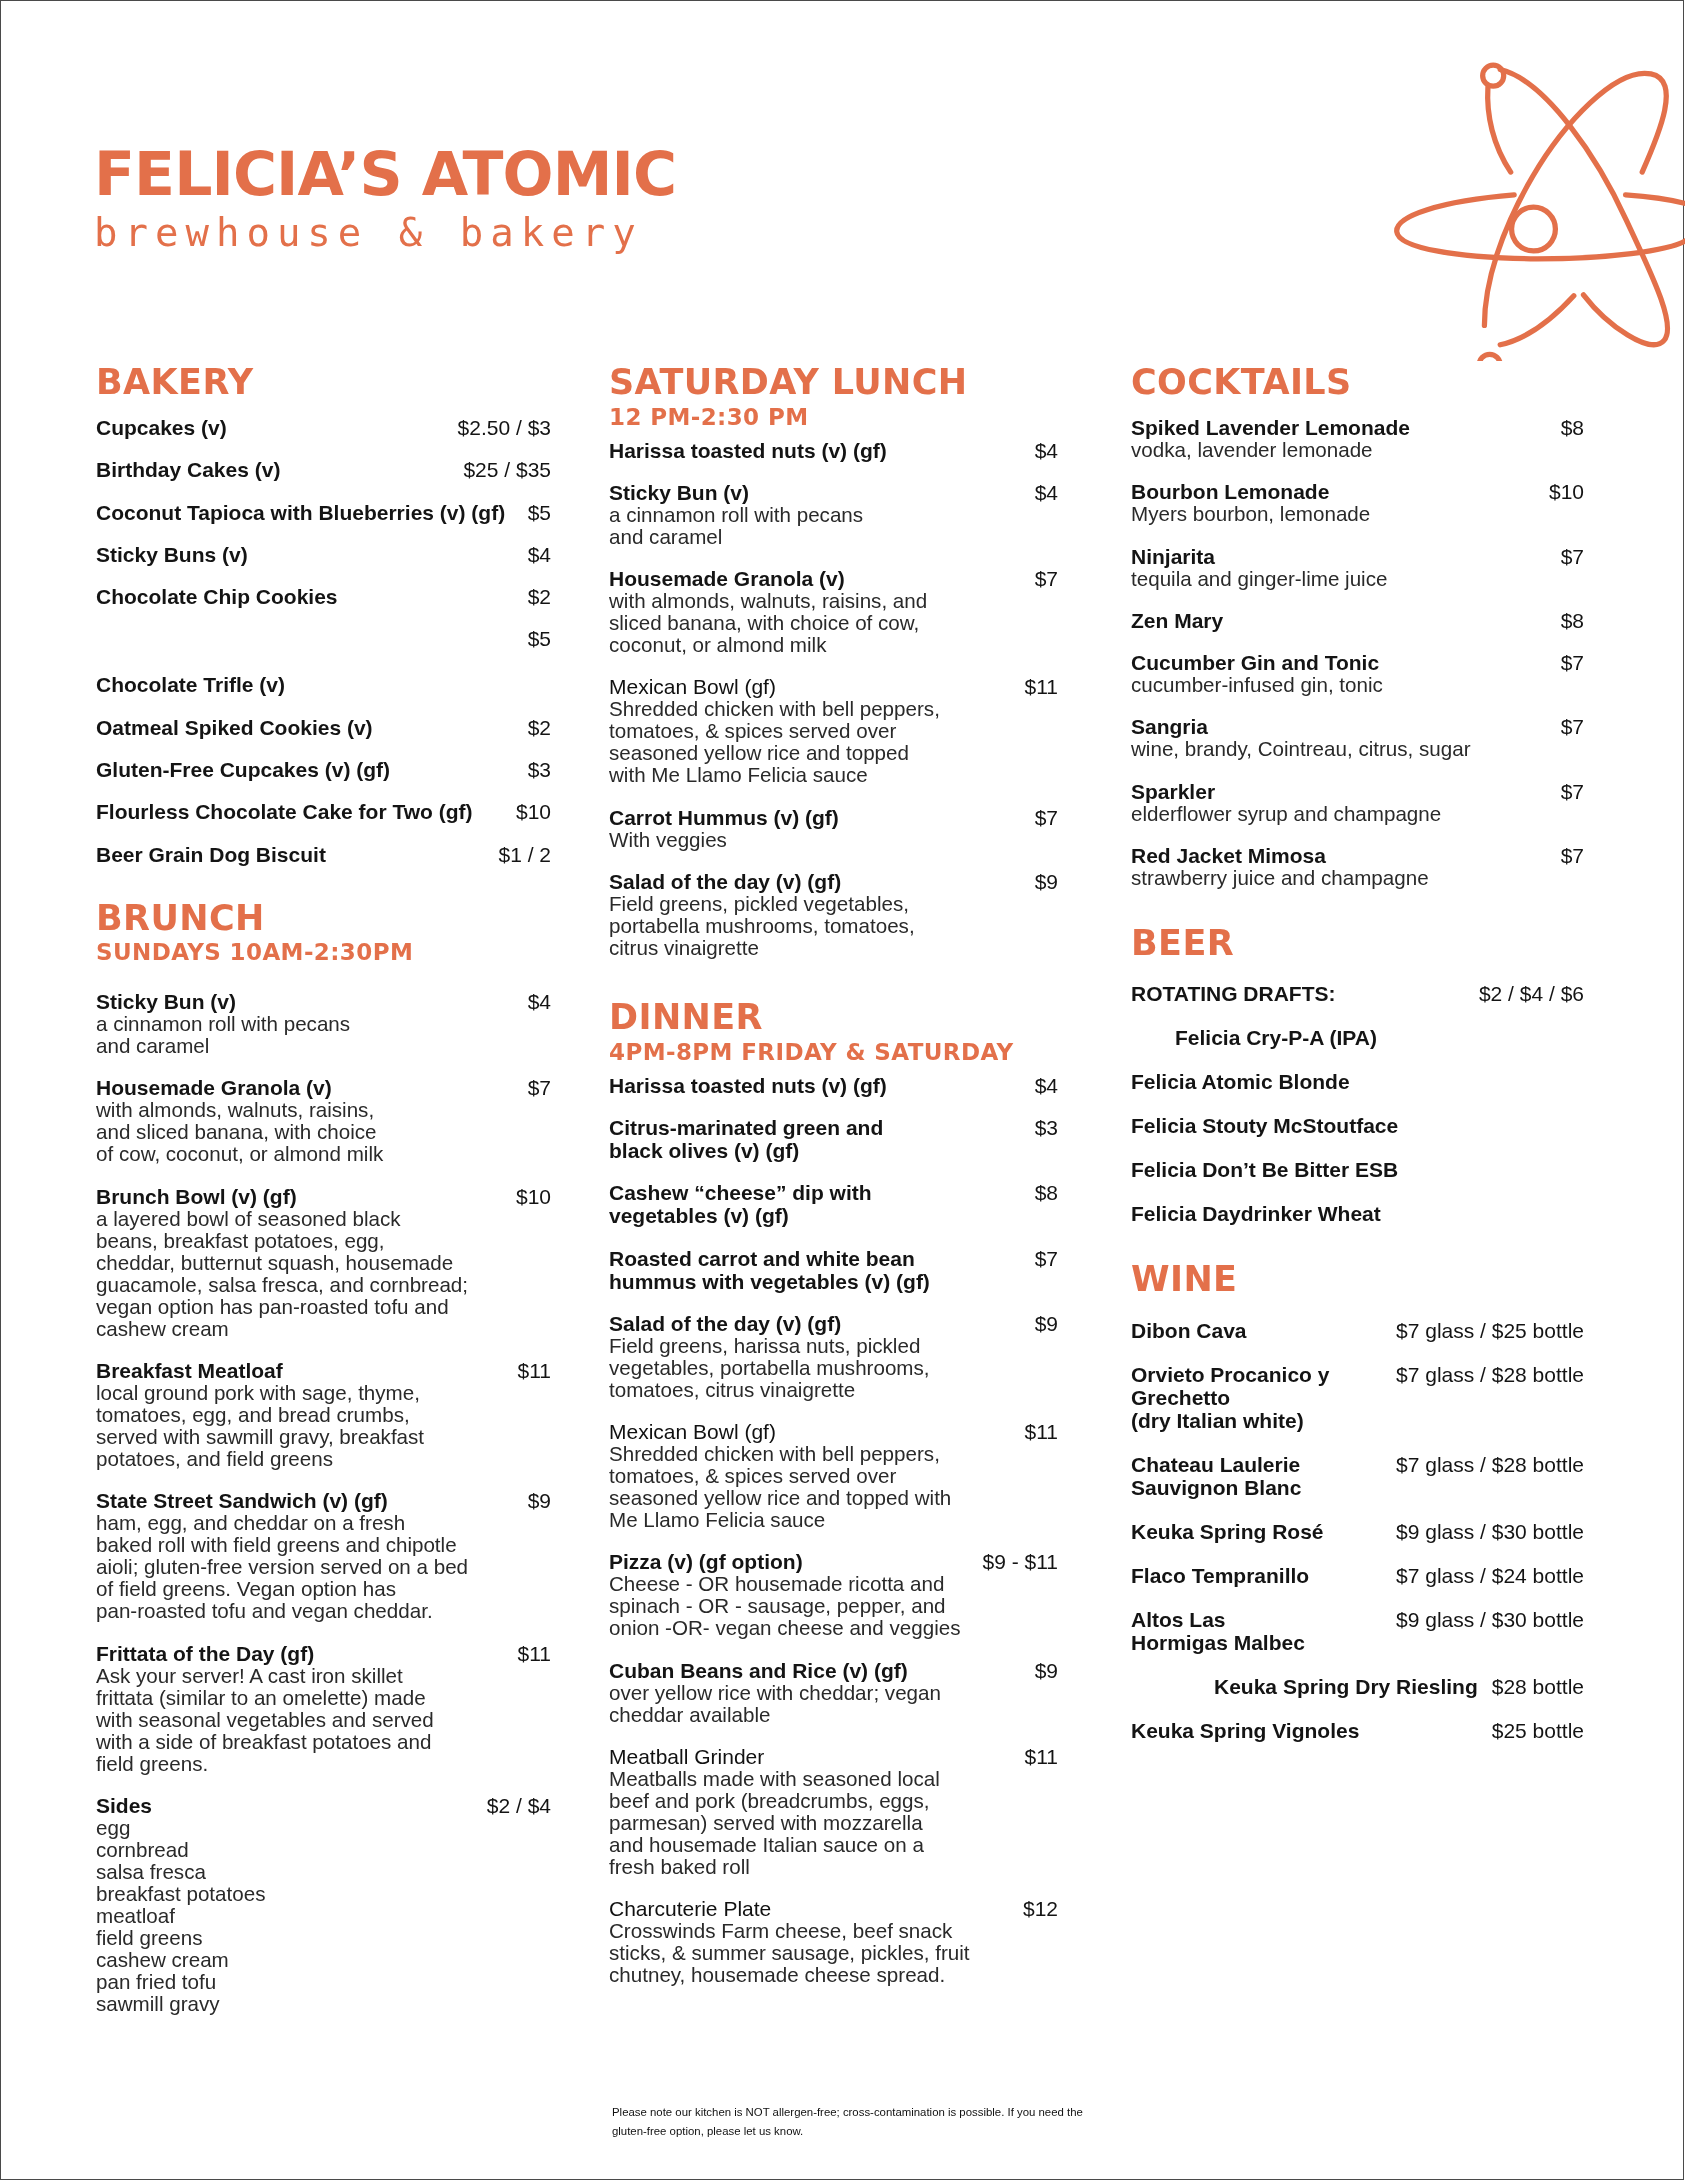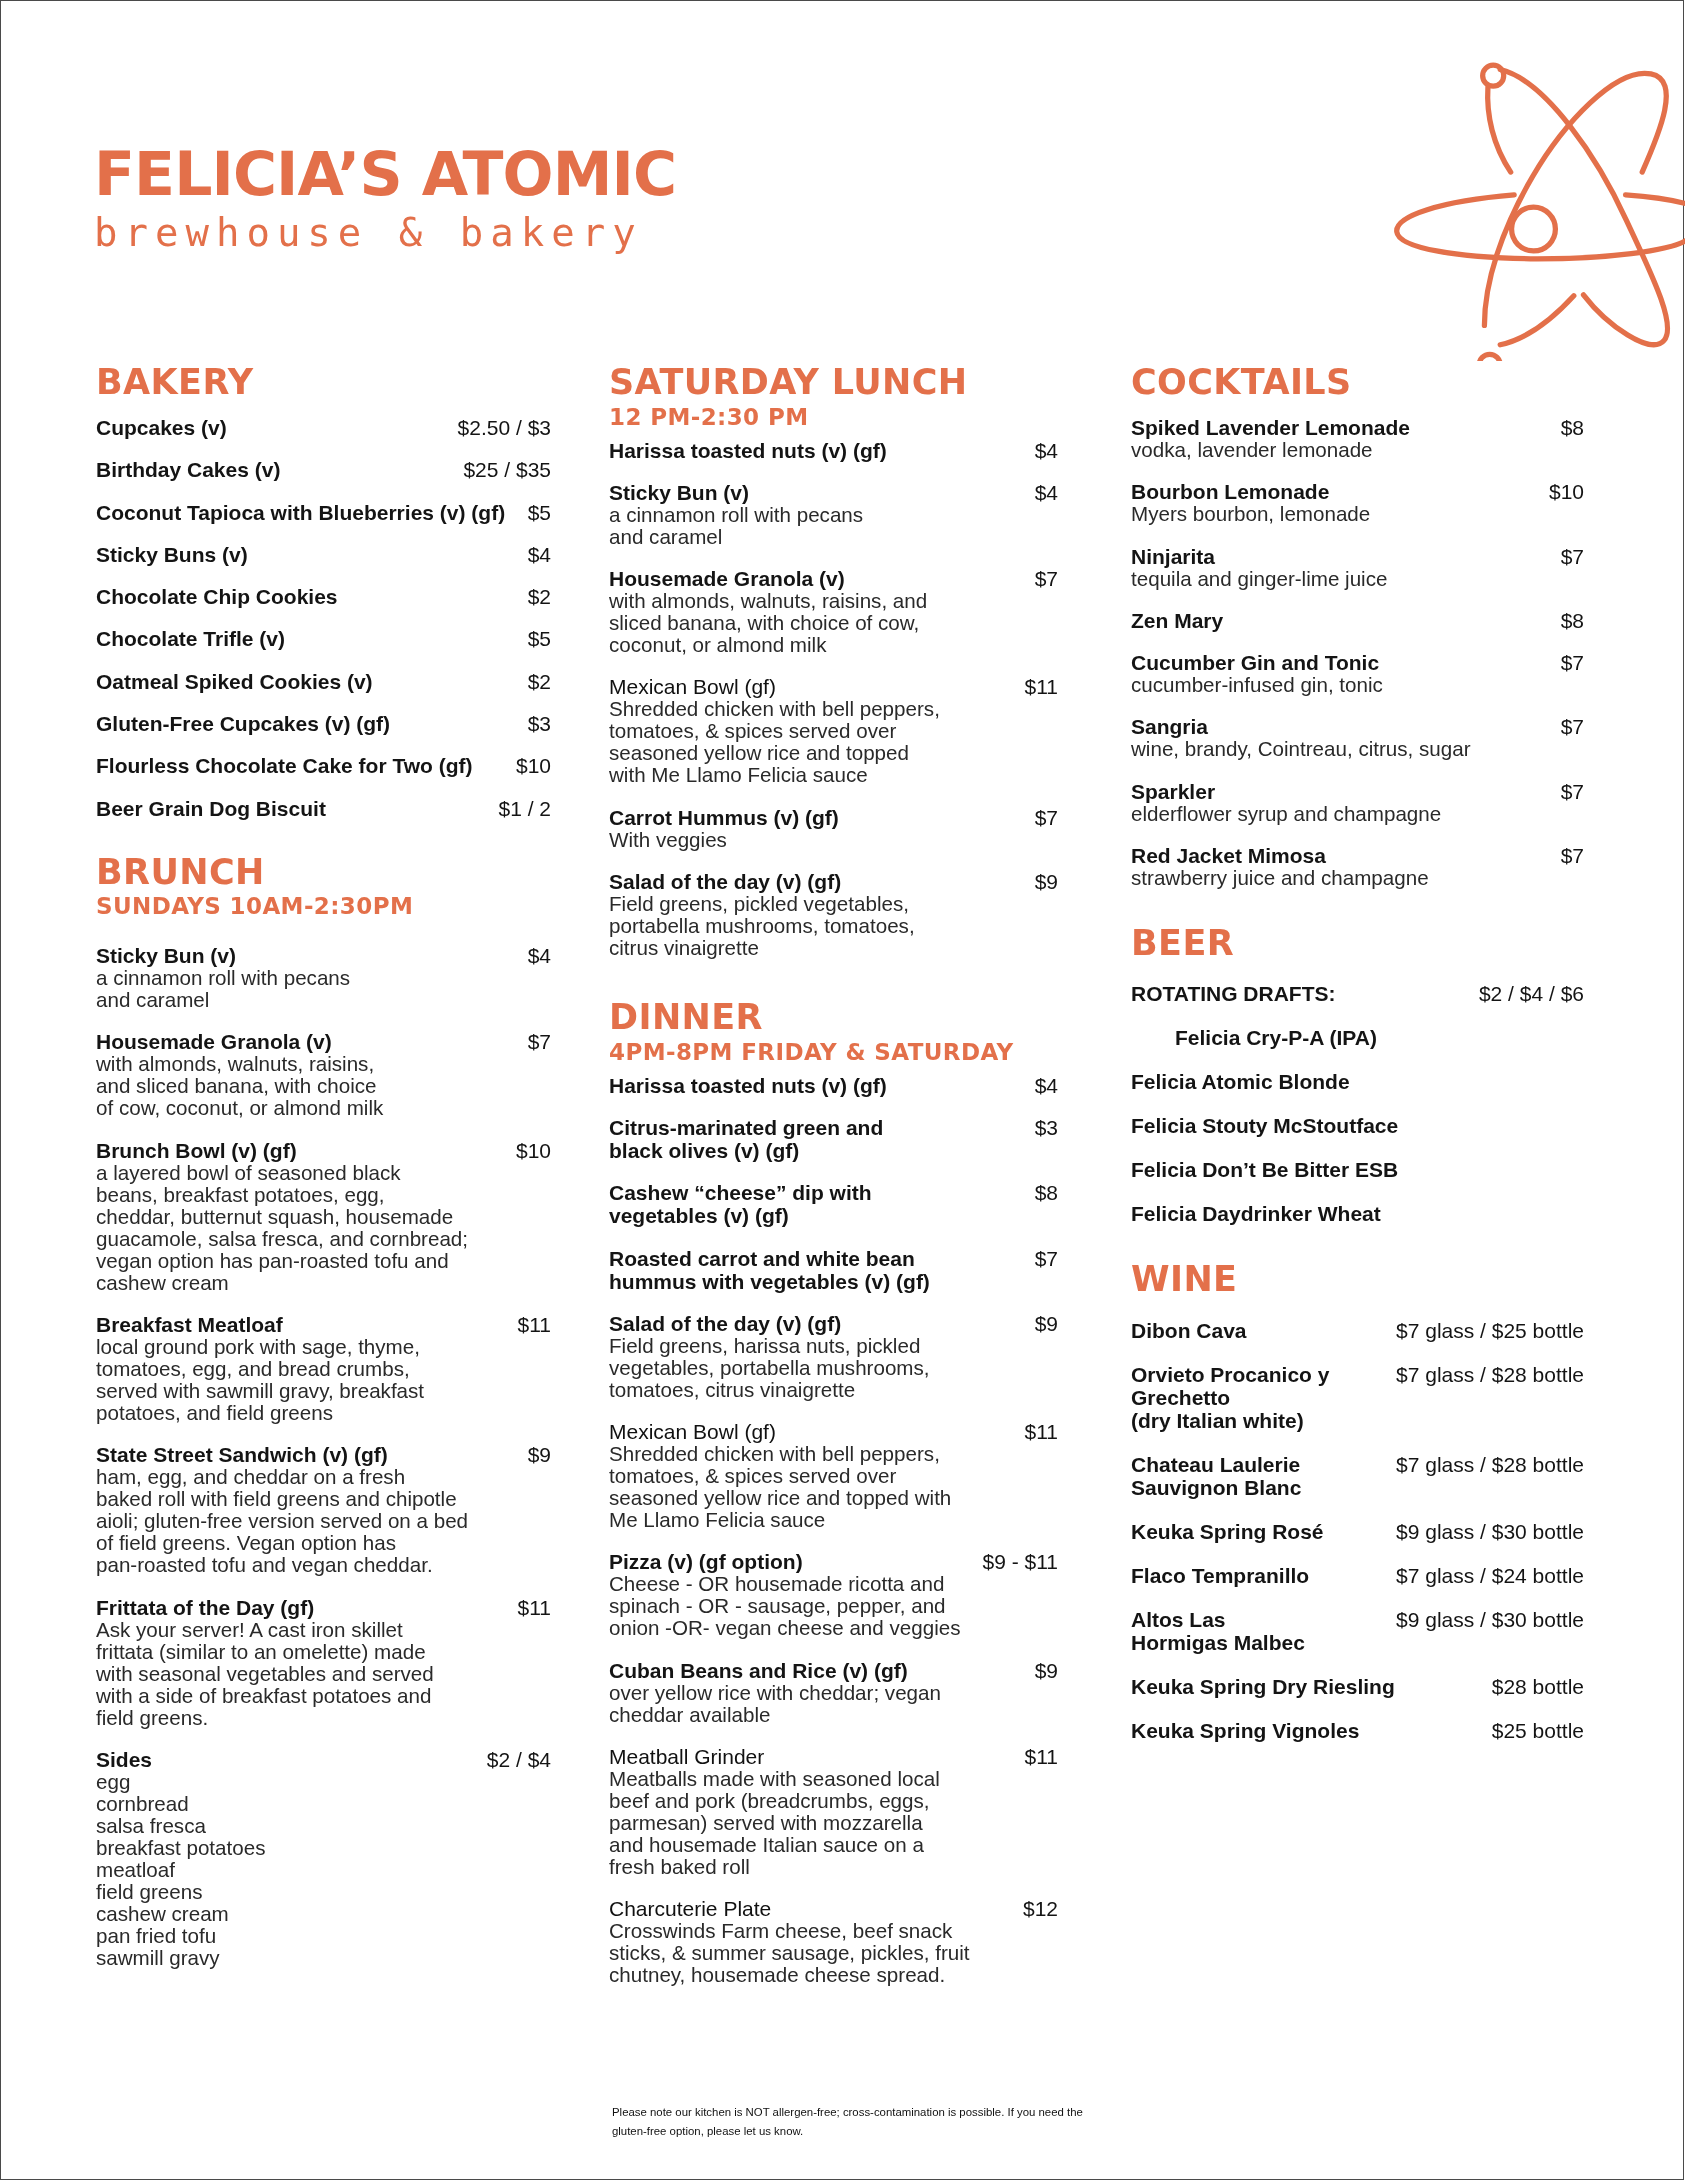--- a/index.html
+++ b/index.html
@@ -84,21 +84,21 @@
             <div class="item-price">$4</div>
           </div>
           <div class="item">
             <div class="item-main">
               <div class="item-name" style="white-space: pre-line;">Chocolate Chip Cookies</div>
             </div>
             <div class="item-price">$2</div>
           </div>
           <div class="item">
             <div class="item-main">
-              <div class="item-name" style="white-space: pre-line;">Chocolate Trifle (v)</div>
+              <div class="item-name" style="white-space: pre-line; margin-top: 46px;">Chocolate Trifle (v)</div>
             </div>
             <div class="item-price">$5</div>
           </div>
           <div class="item">
             <div class="item-main">
               <div class="item-name" style="white-space: pre-line;">Oatmeal Spiked Cookies (v)</div>
             </div>
             <div class="item-price">$2</div>
           </div>
           <div class="item">
@@ -487,21 +487,21 @@
           </div>
           <div class="item">
             <div class="item-main">
               <div class="item-name" style="white-space: pre-line;">Altos Las
 Hormigas Malbec</div>
             </div>
             <div class="item-price">$9 glass / $30 bottle</div>
           </div>
           <div class="item">
             <div class="item-main">
-              <div class="item-name" style="white-space: pre-line;">Keuka Spring Dry Riesling</div>
+              <div class="item-name" style="white-space: pre-line; text-align: right;">Keuka Spring Dry Riesling</div>
             </div>
             <div class="item-price">$28  bottle</div>
           </div>
           <div class="item">
             <div class="item-main">
               <div class="item-name" style="white-space: pre-line;">Keuka Spring Vignoles</div>
             </div>
             <div class="item-price">$25 bottle</div>
           </div>
         </div>

